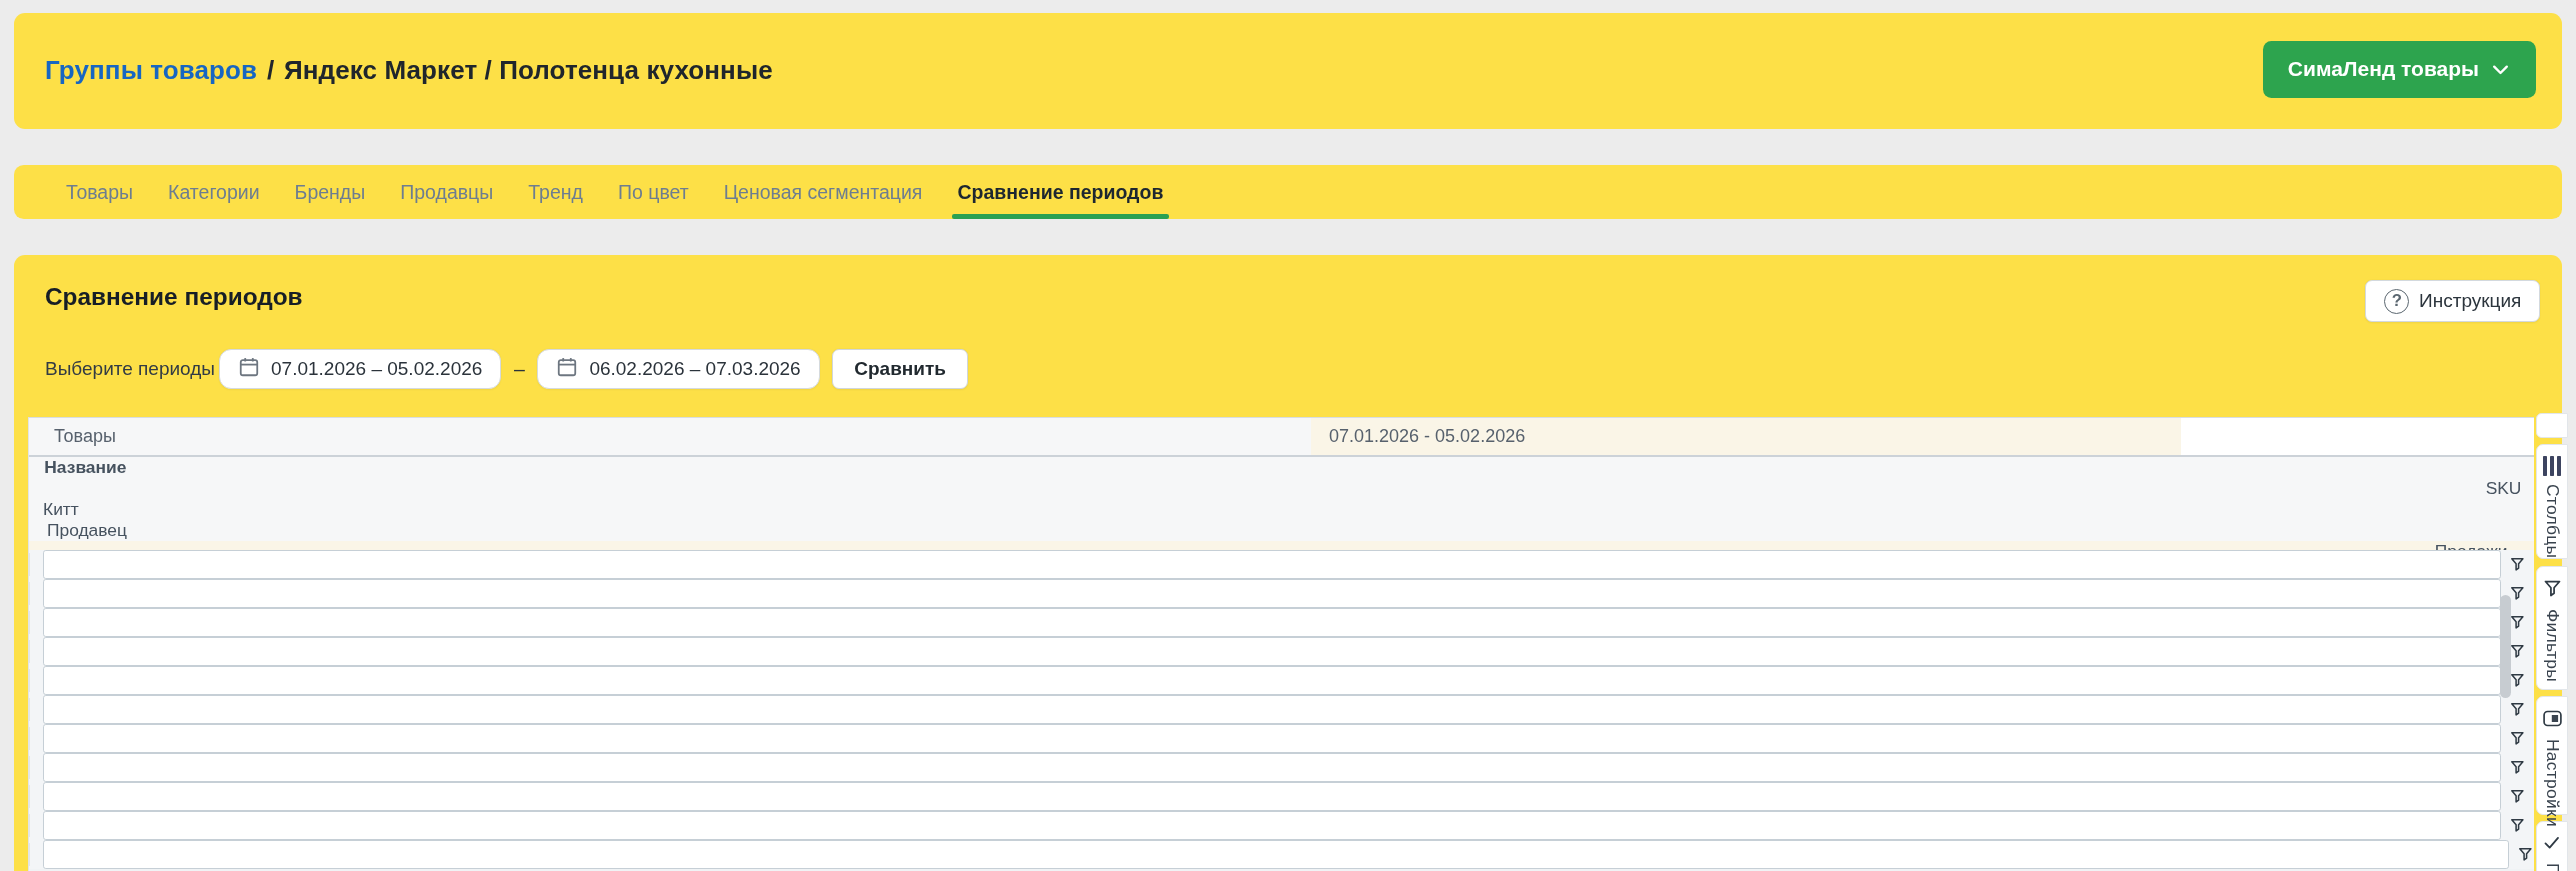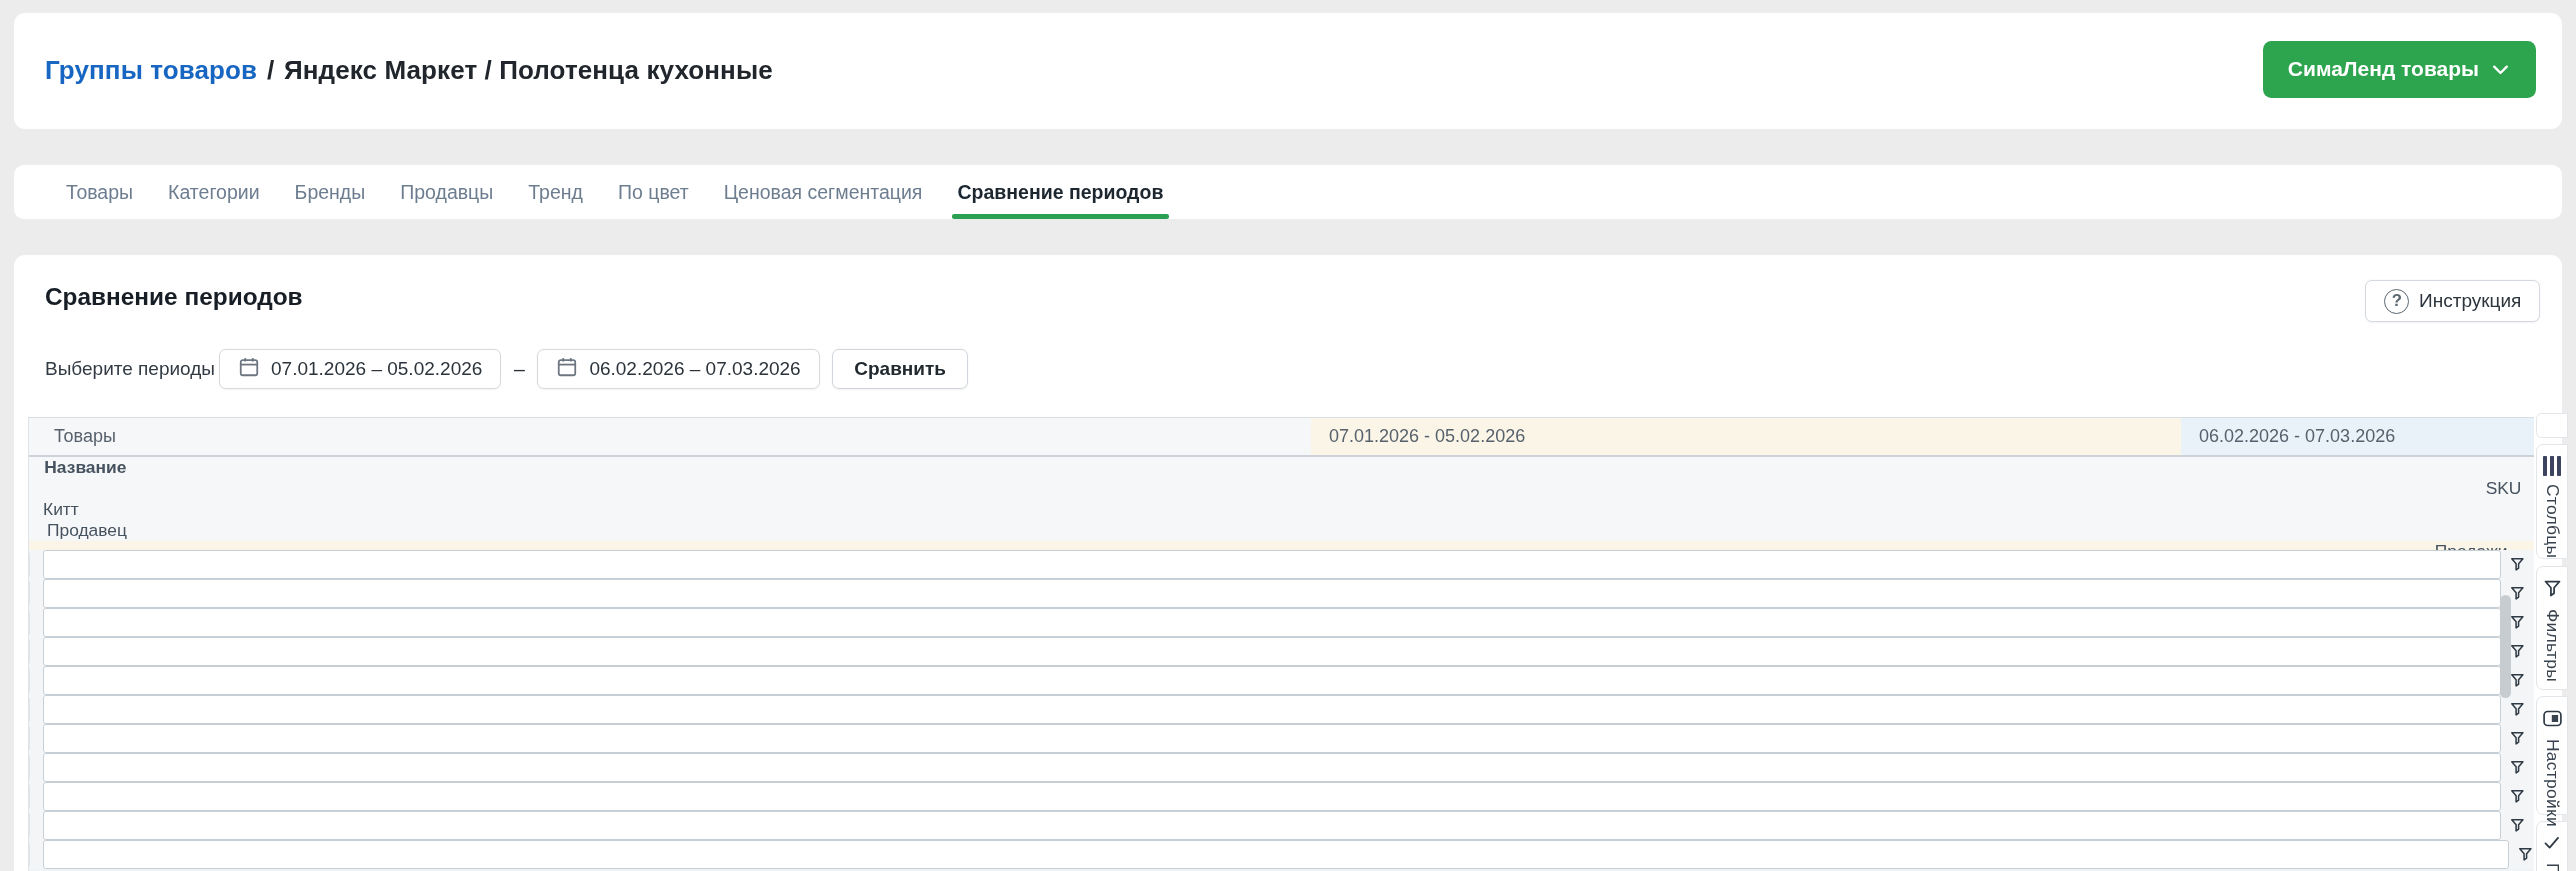--- a/index.html
+++ b/index.html
@@ -3,21 +3,21 @@
 <meta charset="utf-8">
 <style>
   * { box-sizing: border-box; margin: 0; padding: 0; }
   html,body { width: 2576px; height: 872px; overflow: hidden; }
   body {
     background: #ececec;
     font-family: "Liberation Sans", "DejaVu Sans", sans-serif;
     color: #232a31;
     position: relative;
   }
-  .card { position: absolute; background: #ffffff; }
+  .card { position: absolute; background: #fde047; }
 
   
   .header-card { left: 14px; top: 12.6px; width: 2548px; height: 116px; border-radius: 11px; }
   .breadcrumb { position: absolute; left: 31px; top: 0; height: 116px; display: flex; align-items: center; font-size: 26px; font-weight: 600; letter-spacing: 0.1px; }
   .breadcrumb a { color: #1766c2; text-decoration: none; cursor: pointer; }
   .breadcrumb .sep { margin: 0 9.8px; color: #20262c; font-weight: 600; }
   .breadcrumb .trail { color: #20262c; }
   .add-btn { position: absolute; right: 26px; top: 28px; height: 57px; padding: 0 25px; background: #2da44e; border: none; border-radius: 8.4px; color: #fff; font-size: 21px; font-weight: 700; font-family: inherit; display: flex; align-items: center; gap: 11px; cursor: pointer; }
   .add-btn svg { display: block; }
 
@@ -29,21 +29,21 @@
   .tab.active::after { content: ""; position: absolute; left: -5.6px; right: -5.6px; bottom: 0; height: 4.9px; border-radius: 2.1px; background: #2aa052; }
 
   
   .main-card { left: 14px; top: 255px; width: 2548px; height: 617px; border-radius: 11px 11px 0 0; }
   .section-title { position: absolute; left: 31px; top: 28px; font-size: 24.4px; font-weight: 700; color: #171e26; }
   .instruction-btn { position: absolute; right: 21.6px; top: 25px; height: 42px; padding: 0 18px; background: #fff; border: 0.7px solid #d3d9de; border-radius: 7px; display: flex; align-items: center; gap: 9.8px; font-size: 19px; font-weight: 500; color: #2c353d; font-family: inherit; cursor: pointer; box-shadow: 0 0.7px 2.1px rgba(0,0,0,.06); }
   .qmark { width: 25px; height: 25px; border: 1.7px solid #5b6770; border-radius: 50%; color: #5b6770; font-size: 16.7px; font-weight: 700; display: flex; align-items: center; justify-content: center; }
 
   .period-row { position: absolute; left: 31px; top: 93px; height: 42px; display: flex; align-items: center; }
   .period-label { font-size: 19px; color: #323b44; margin-right: 4px; }
-  .date-chip { height: 40px; background: #fff; border: 0.7px solid #d5dade; border-radius: 7px; padding: 0 18px; display: flex; align-items: center; gap: 11px; font-size: 19px; color: #2b333b; font-family: inherit; cursor: pointer; box-shadow: 0 0.7px 2.1px rgba(0,0,0,.05); }
+  .date-chip { height: 40px; background: #fff; border: 0.7px solid #d5dade; border-radius: 12px; padding: 0 18px; display: flex; align-items: center; gap: 11px; font-size: 19px; color: #2b333b; font-family: inherit; cursor: pointer; box-shadow: 0 0.7px 2.1px rgba(0,0,0,.05); }
   .dash { margin: 0 12.6px; font-size: 19.5px; color: #2b333b; }
   .compare-btn { margin-left: 12.6px; height: 40px; background: #fff; border: 0.7px solid #d0d6db; border-radius: 7px; padding: 0 21px; font-size: 19px; font-weight: 600; color: #21292f; font-family: inherit; cursor: pointer; box-shadow: 0 0.7px 2.1px rgba(0,0,0,.06); }
 
   
   .table-wrap { position: absolute; left: 28px; top: 417px; width: 2506px; height: 455px; overflow: hidden; border-top: 0.7px solid #d8dde2; border-left: 0.7px solid #e0e4e8; background: #fff; }
   .grow { display: grid; grid-template-columns: 1282px 870px 355px; height: 39px; border-bottom: 2.1px solid #ccd2d8; }
   .grow .gcell { display: flex; align-items: center; font-size: 18px; color: #57616d; padding-left: 25px; }
   .g-products { background: #f6f7f8; }
   .g-p1 { background: #faf5e7; padding-left: 18px !important; }
   .g-p2 { background: #eaf2f9; padding-left: 18px !important; }
@@ -169,21 +169,20 @@
     </button>
     <button class="compare-btn">Сравнить</button>
   </div>
 </div>
 
 <div class="table-wrap">
 
   <div class="grow">
     <div class="gcell g-products">Товары</div>
     <div class="gcell g-p1">07.01.2026 - 05.02.2026</div>
-    <div class="gcell g-p2">06.02.2026 - 07.03.2026</div>
   </div>
 
   <div class="trow hdr-row">
     <div class="hcell"></div>
     <div class="hcell div namec">Название</div>
     <div class="hcell div num pr-s1" style="padding-right:12.6px">SKU</div>
     <div class="hcell div brandc">Китт</div>
     <div class="hcell div sellc">Продавец</div>
     <div class="hcell div num p1 pr-s1">Продажи</div>
     <div class="hcell div num p1 pr-r1">Выручка, ₽</div>

